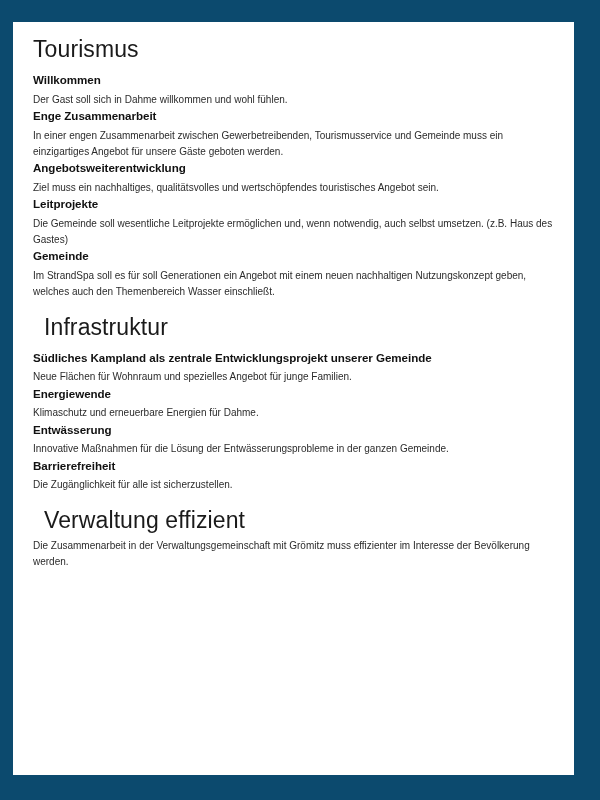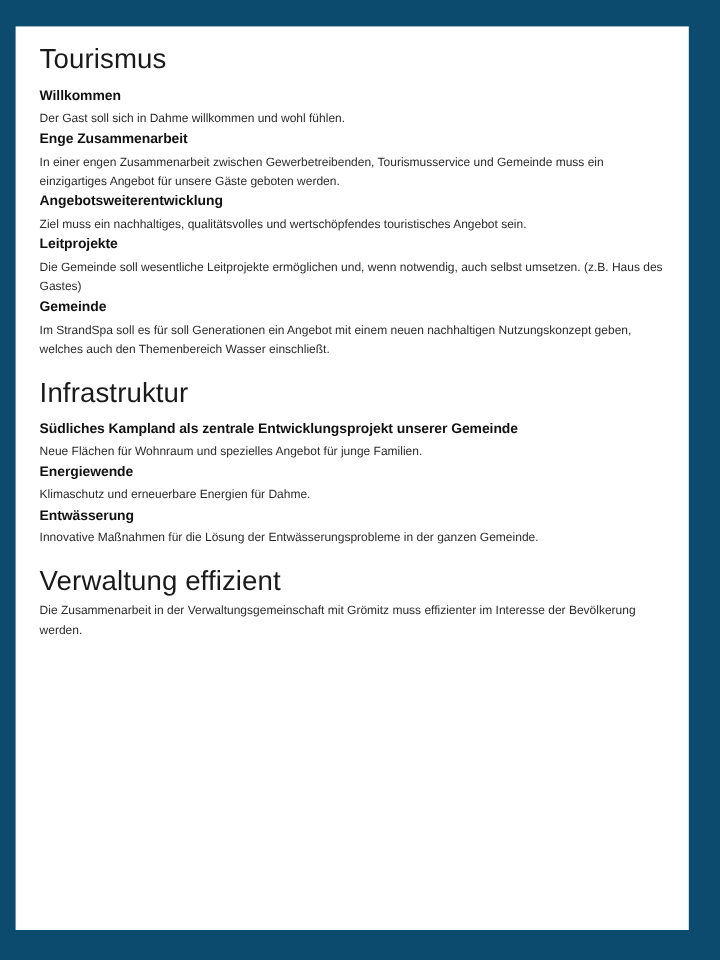--- a/index.html
+++ b/index.html
@@ -40,20 +40,21 @@
     font-weight: 300;
     font-size: 23px;
     line-height: 1.18;
     color: #1a1a1a;
     margin: 0 0 2px 0;
     padding: 0;
     letter-spacing: 0.1px;
   }
   .section:not(:first-child) h1.section-title {
     margin-top: 13px;
+    margin-left: 11px;
   }
   h2.item-title {
     font-family: "Liberation Sans", sans-serif;
     font-weight: bold;
     font-size: 11.6px;
     line-height: 1.35;
     color: #111111;
     margin: 0 0 0 0;
     padding: 0;
     letter-spacing: -0.05px;
@@ -125,20 +126,24 @@
           <p class="item-text">Klimaschutz und erneuerbare Energien für Dahme.</p>
         </div>
 
         <div class="item">
           <h2 class="item-title">Entwässerung</h2>
           <p class="item-text">Innovative Maßnahmen für die Lösung der Entwässerungsprobleme in der ganzen Gemeinde.</p>
         </div>
 
 
 
+        <div class="item">
+          <h2 class="item-title">Barrierefreiheit</h2>
+          <p class="item-text">Die Zugänglichkeit für alle ist sicherzustellen.</p>
+        </div>
       </div>
 
       <div class="section">
         <h1 class="section-title">Verwaltung effizient</h1>
 
         <div class="item">
           <p class="item-text">Die Zusammenarbeit in der Verwaltungsgemeinschaft mit Grömitz muss effizienter im Interesse der Bevölkerung werden.</p>
         </div>
 
       </div>

